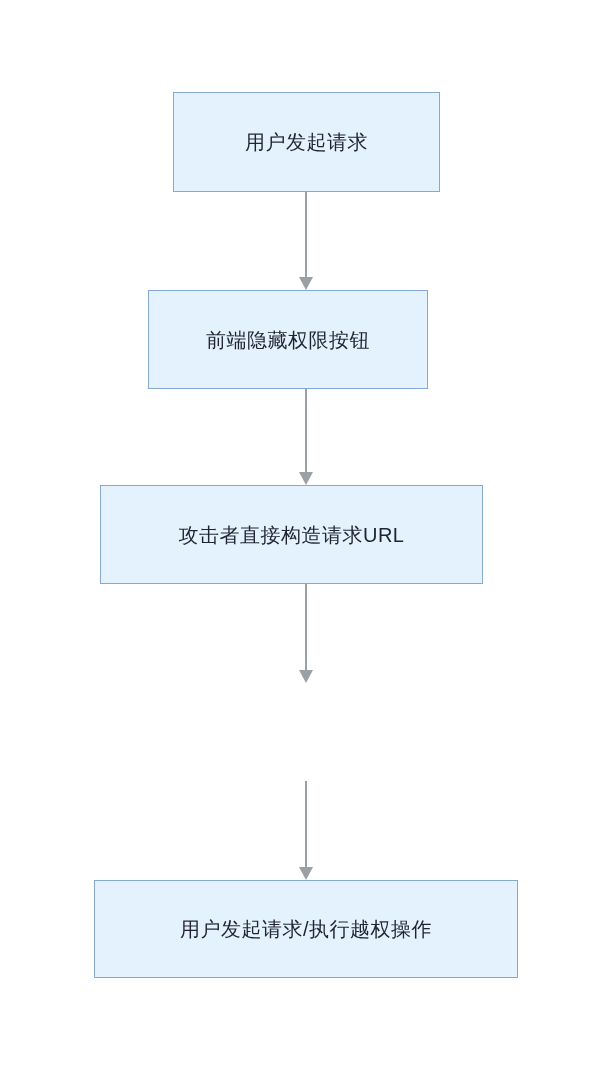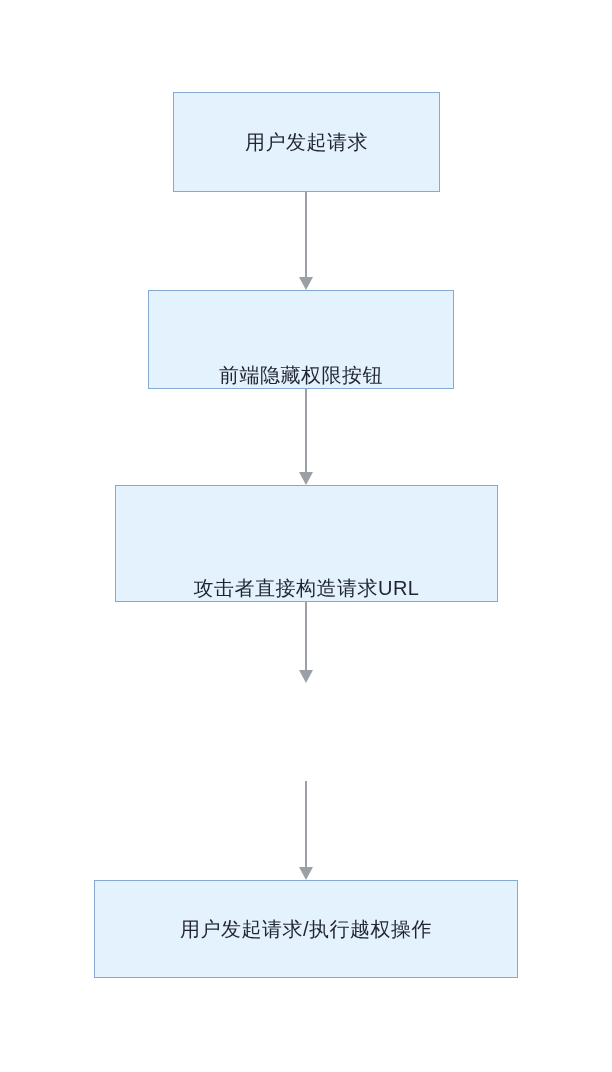--- a/index.html
+++ b/index.html
@@ -77,25 +77,25 @@
     <svg width="28" height="99" viewBox="0 0 28 99" aria-hidden="true">
       <line x1="14" y1="0" x2="14" y2="87" stroke="#9aa0a6" stroke-width="2"></line>
       <polygon points="7,86 21,86 14,99" fill="#9aa0a6"></polygon>
     </svg>
   </div>
 
   <div class="node" style="left:173px; top:92px; width:267px; height:100px;">
     <span class="node-label">用户发起请求</span>
   </div>
 
-  <div class="node" style="left:148px; top:290px; width:306px; height:99px;align-items:flex-end;">
+  <div class="node" style="left:148px; top:290px; width:280px; height:99px;">
     <span class="node-label">前端隐藏权限按钮</span>
   </div>
 
-  <div class="node" style="left:115px; top:485px; width:383px; height:117px;align-items:flex-end;">
+  <div class="node" style="left:100px; top:485px; width:383px; height:99px;">
     <span class="node-label">攻击者直接构造请求URL</span>
   </div>
 
 
   <div class="node" style="left:94px; top:880px; width:424px; height:98px;">
     <span class="node-label">用户发起请求/执行越权操作</span>
   </div>
 
 </div>
 

